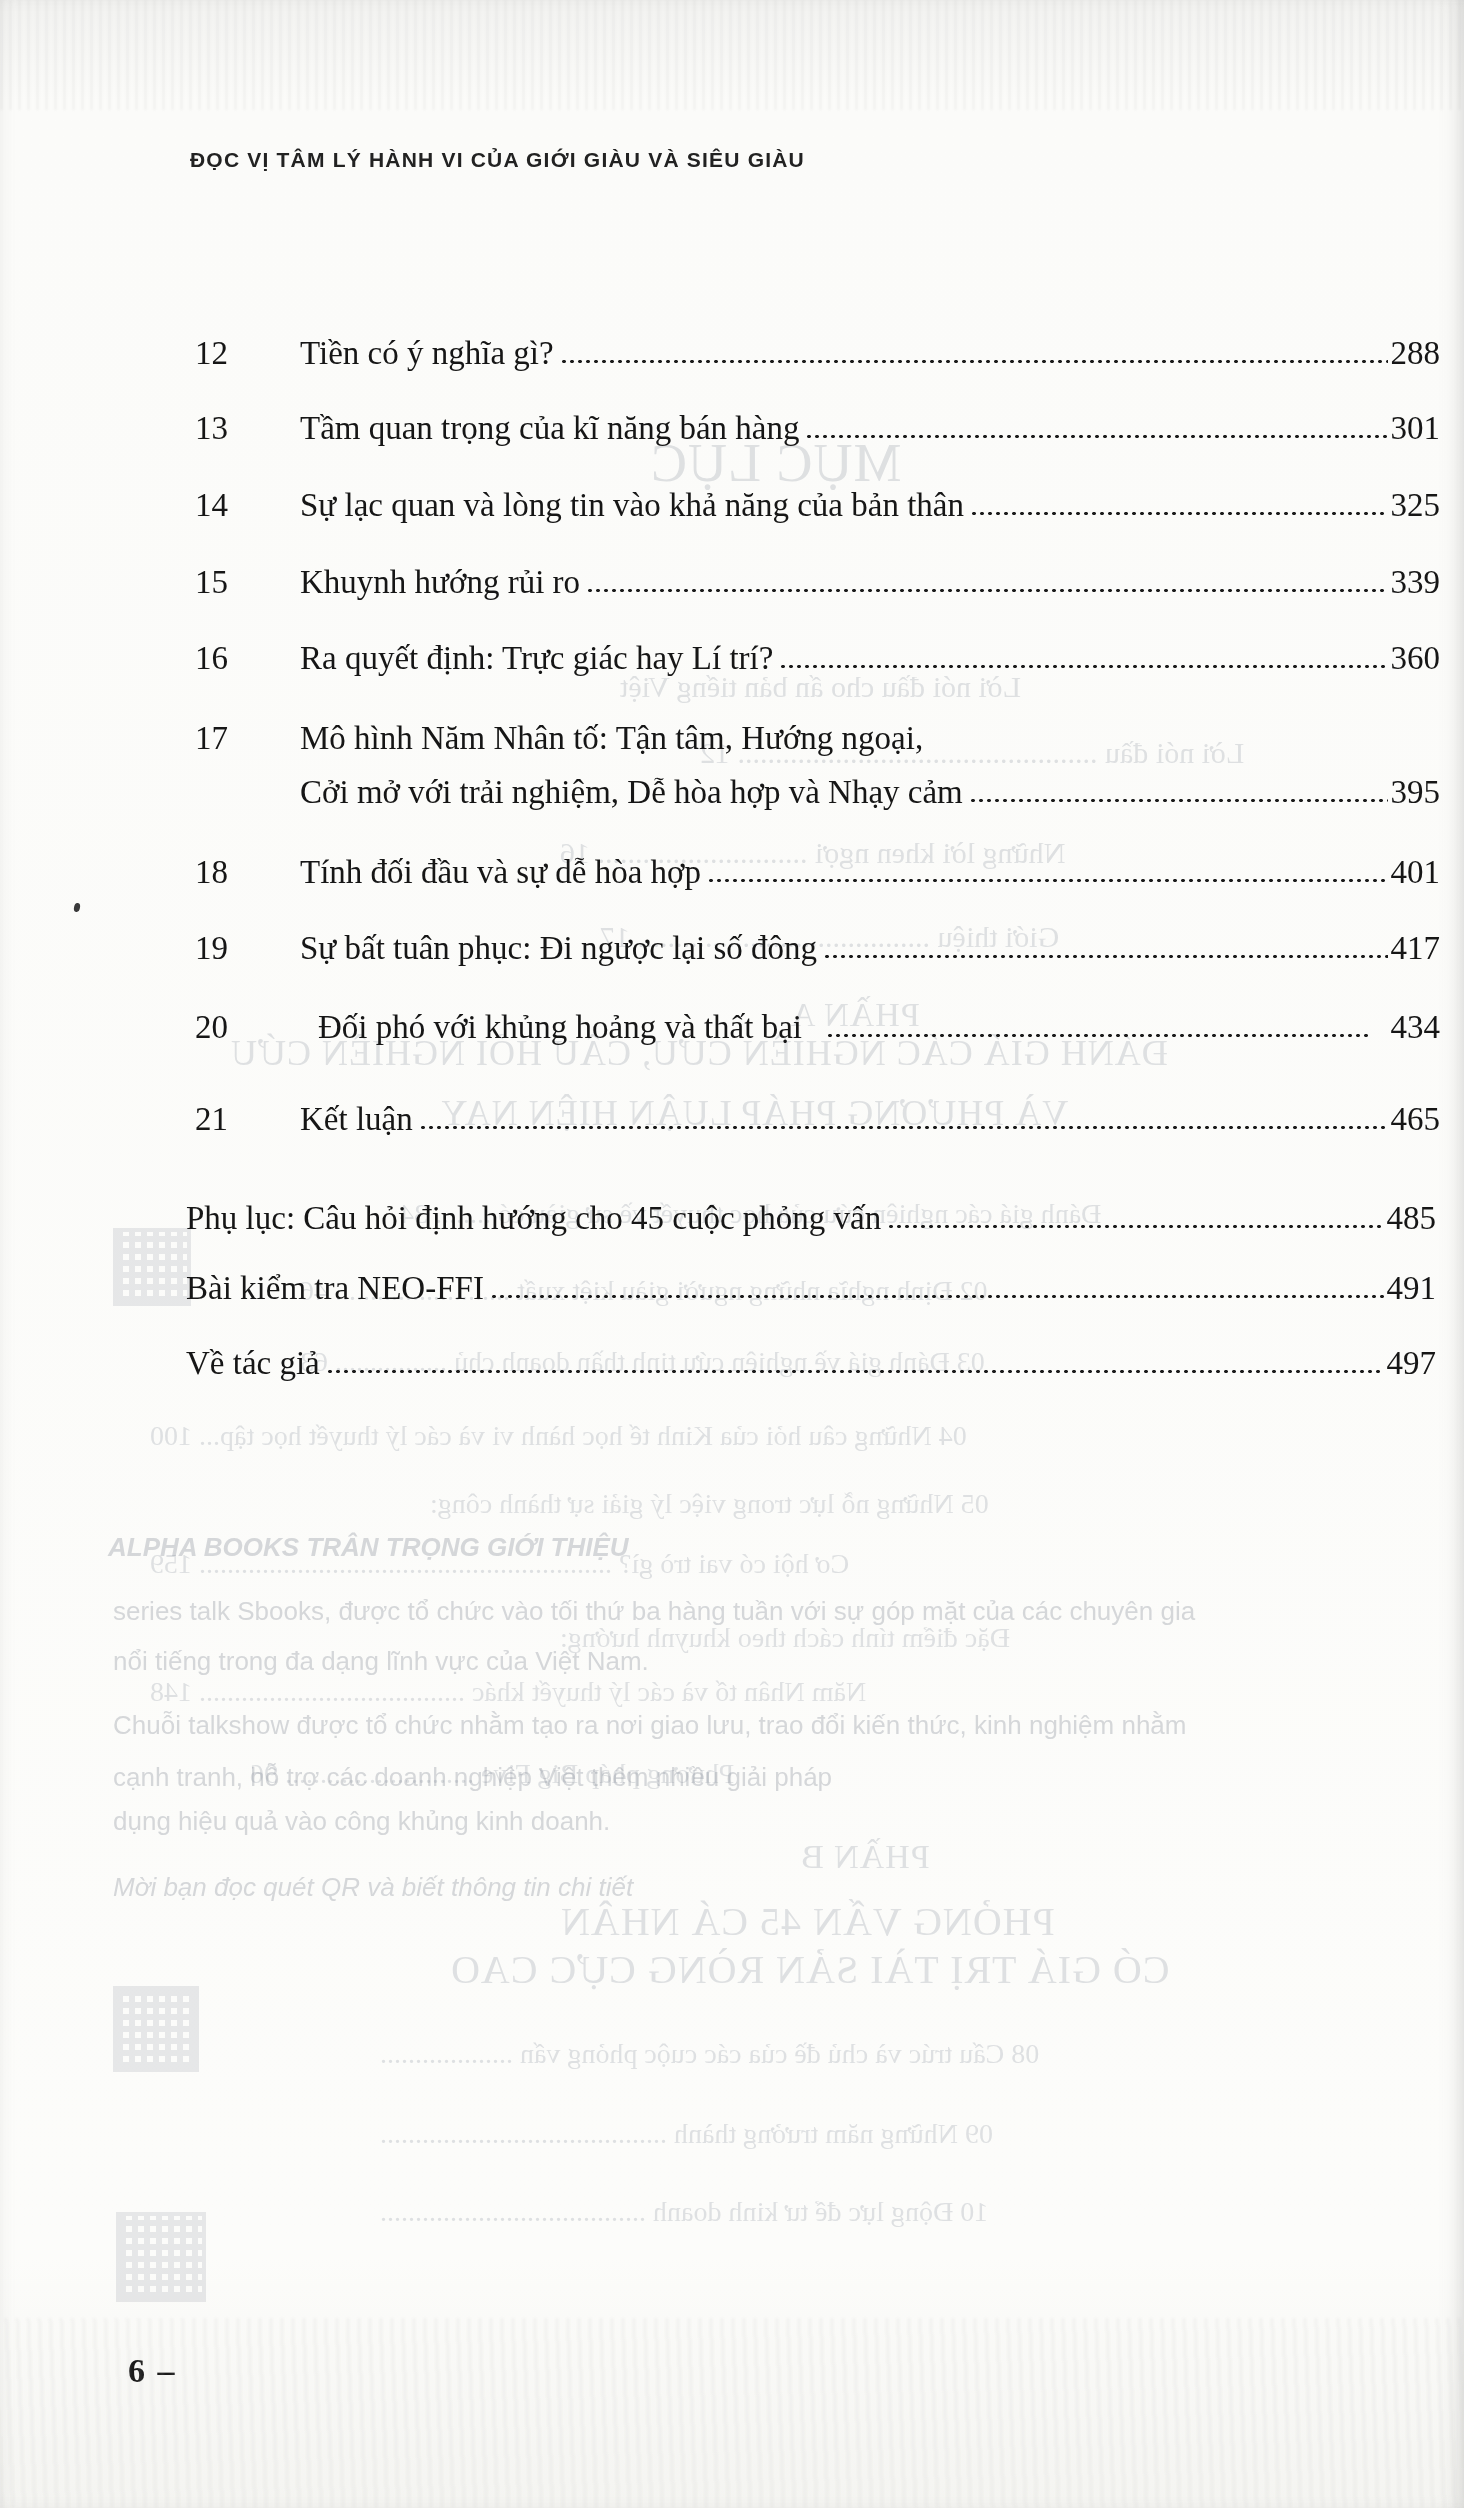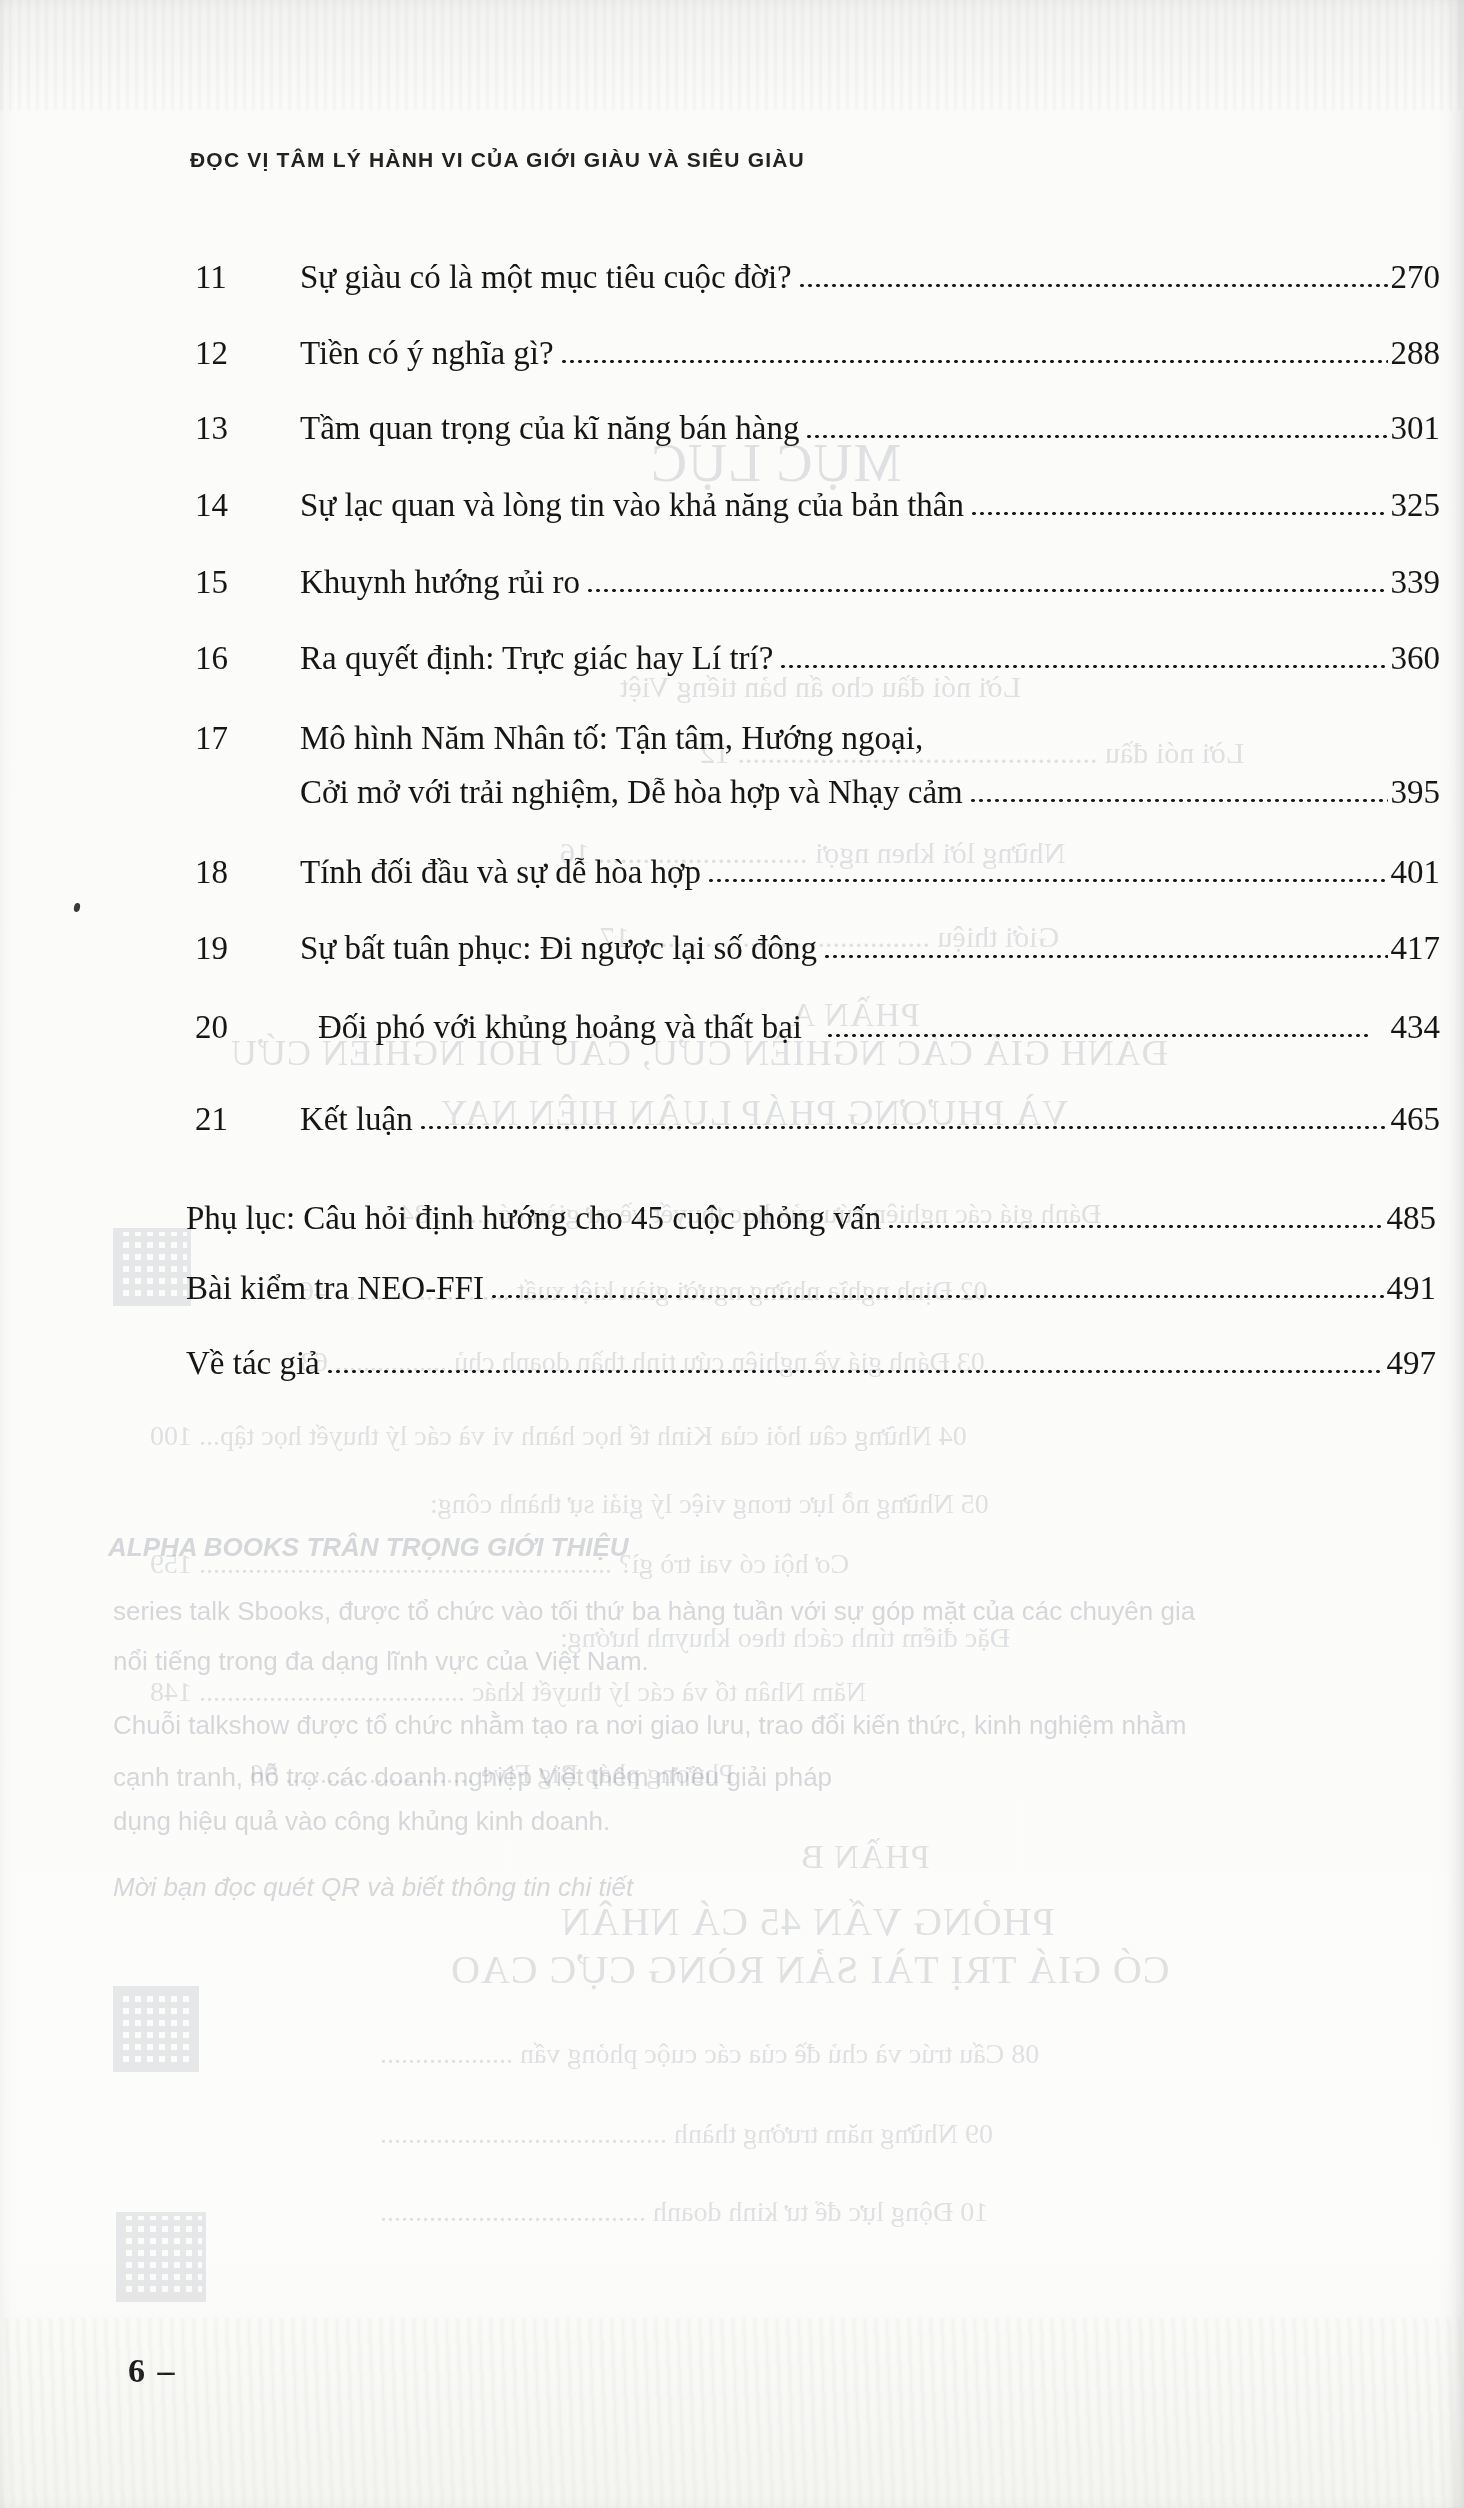--- a/index.html
+++ b/index.html
@@ -112,26 +112,20 @@
   <div class="ghost" style="left:113px;top:1762px;">cạnh tranh, hỗ trợ các doanh nghiệp Việt thêm nhiều giải pháp</div>
   <div class="ghost" style="left:113px;top:1806px;">dụng hiệu quả vào công khủng kinh doanh.</div>
   <div class="ghost" style="left:113px;top:1872px;font-style:italic;">Mời bạn đọc quét QR và biết thông tin chi tiết</div>
 
   <div class="qr-ghost" style="left:113px;top:1228px;width:70px;height:70px;"></div>
   <div class="qr-ghost" style="left:113px;top:1986px;width:78px;height:78px;"></div>
   <div class="qr-ghost" style="left:116px;top:2212px;width:82px;height:82px;"></div>
 
   <div class="running-header">ĐỌC VỊ TÂM LÝ HÀNH VI CỦA GIỚI GIÀU VÀ SIÊU GIÀU</div>
 
-  <div class="toc-row" style="top:257px;">
-    <span class="num">11</span>
-      <span class="title">Sự giàu có là một mục tiêu cuộc đời?</span>
-      <span class="leader"></span>
-      <span class="pg">270</span>
-  </div>
   <div class="toc-row" style="top:333px;">
     <span class="num">12</span>
       <span class="title">Tiền có ý nghĩa gì?</span>
       <span class="leader"></span>
       <span class="pg">288</span>
   </div>
   <div class="toc-row" style="top:408px;">
     <span class="num">13</span>
       <span class="title">Tầm quan trọng của kĩ năng bán hàng</span>
       <span class="leader"></span>

